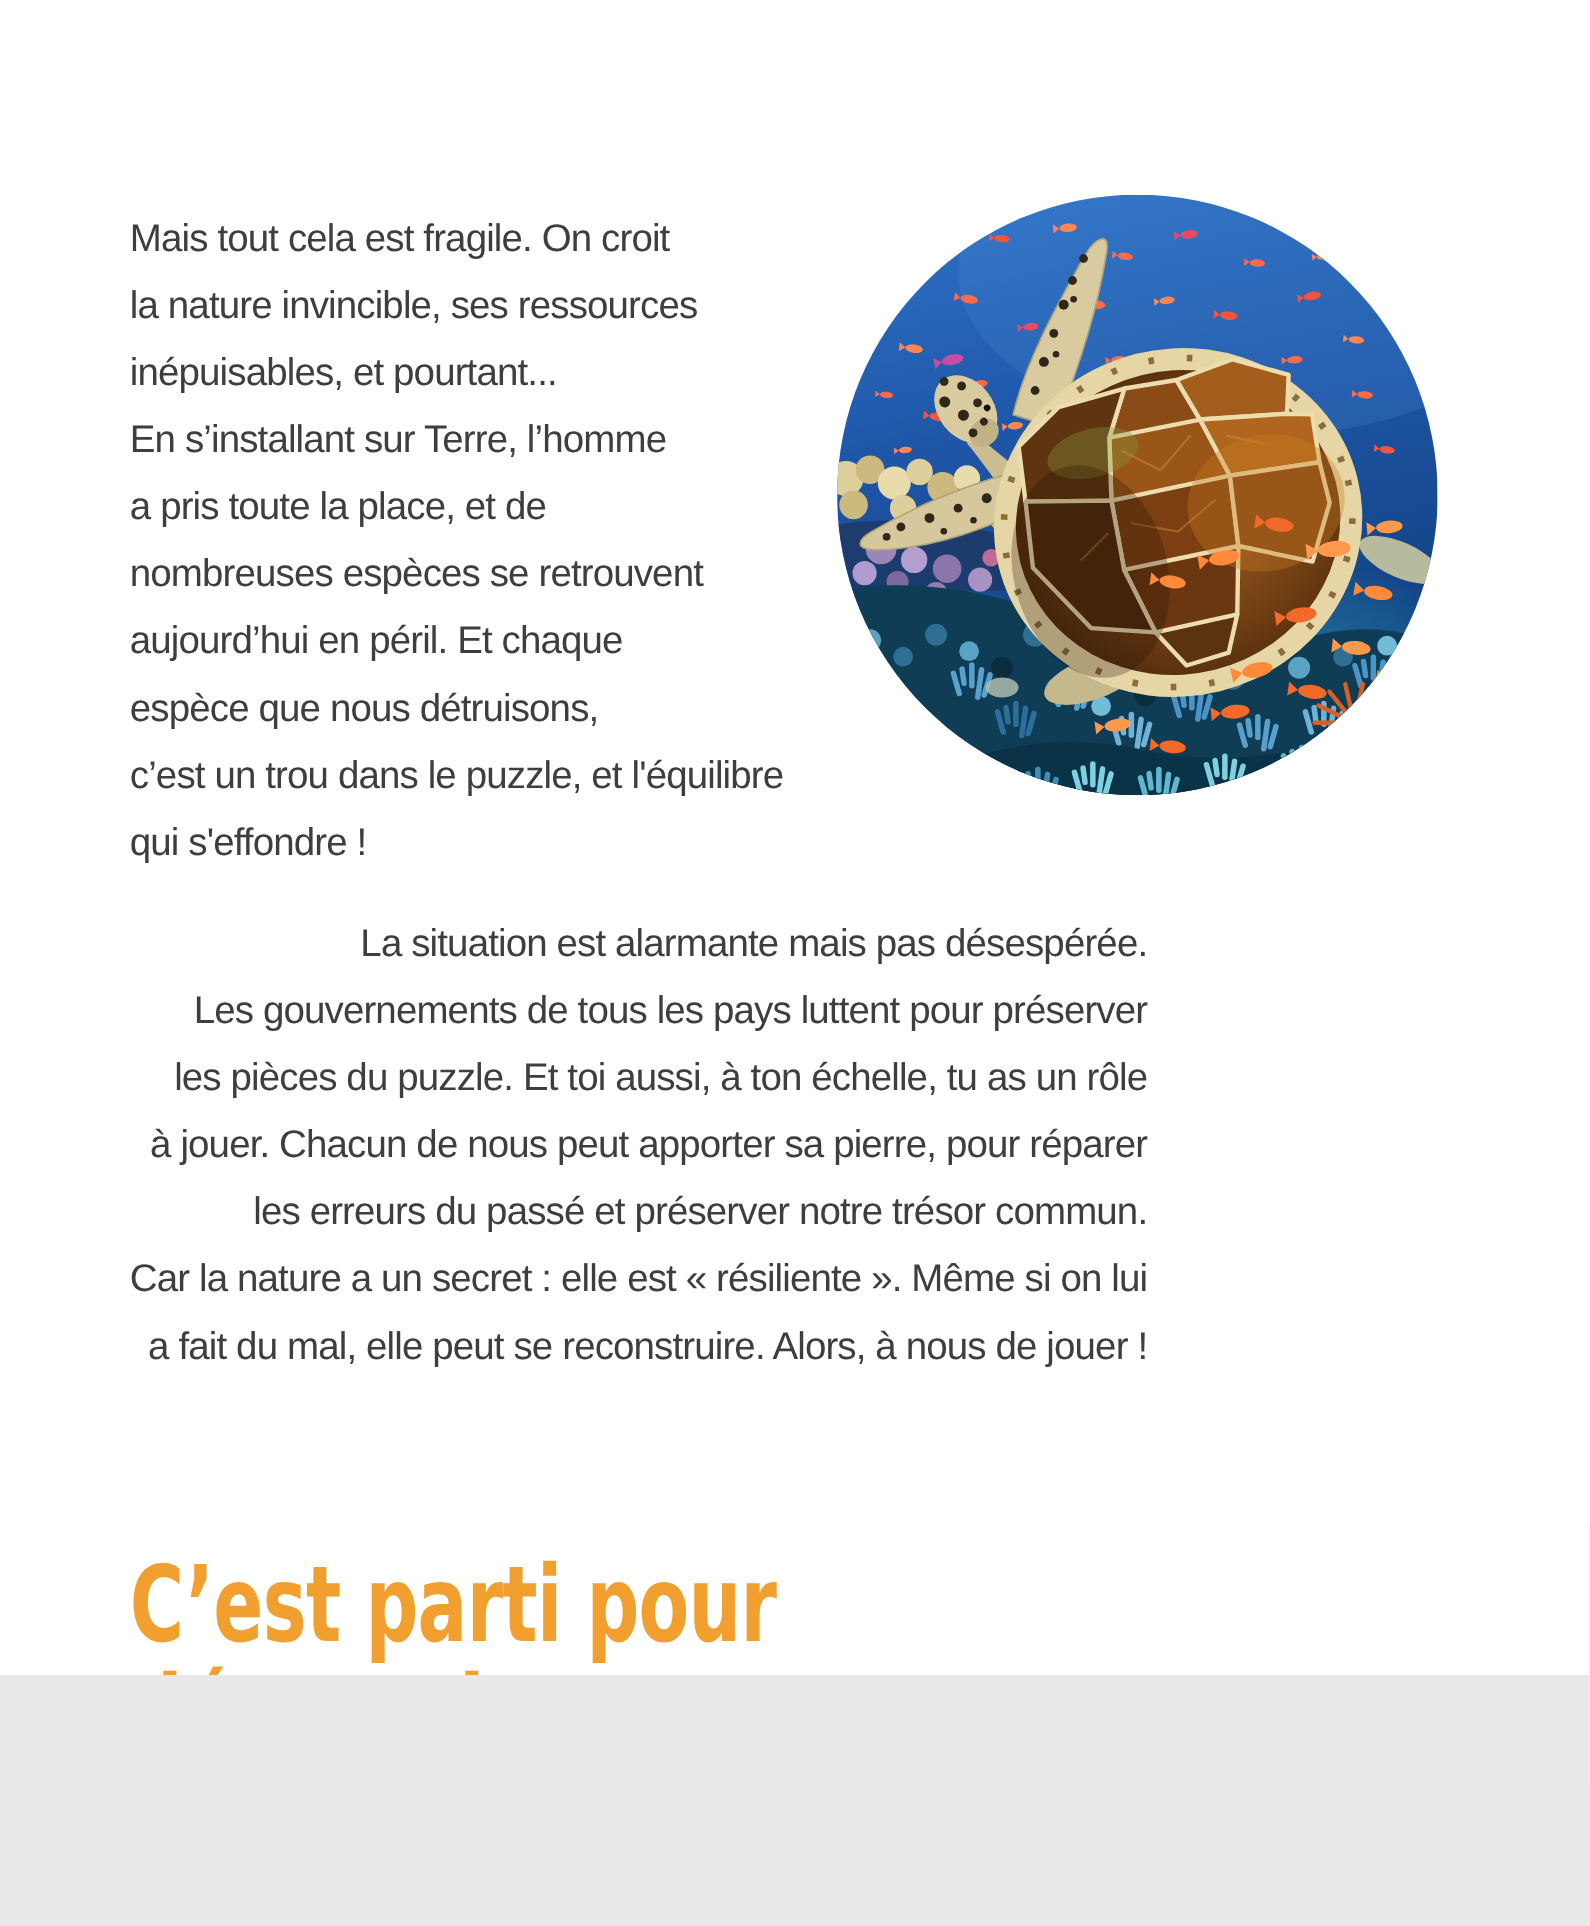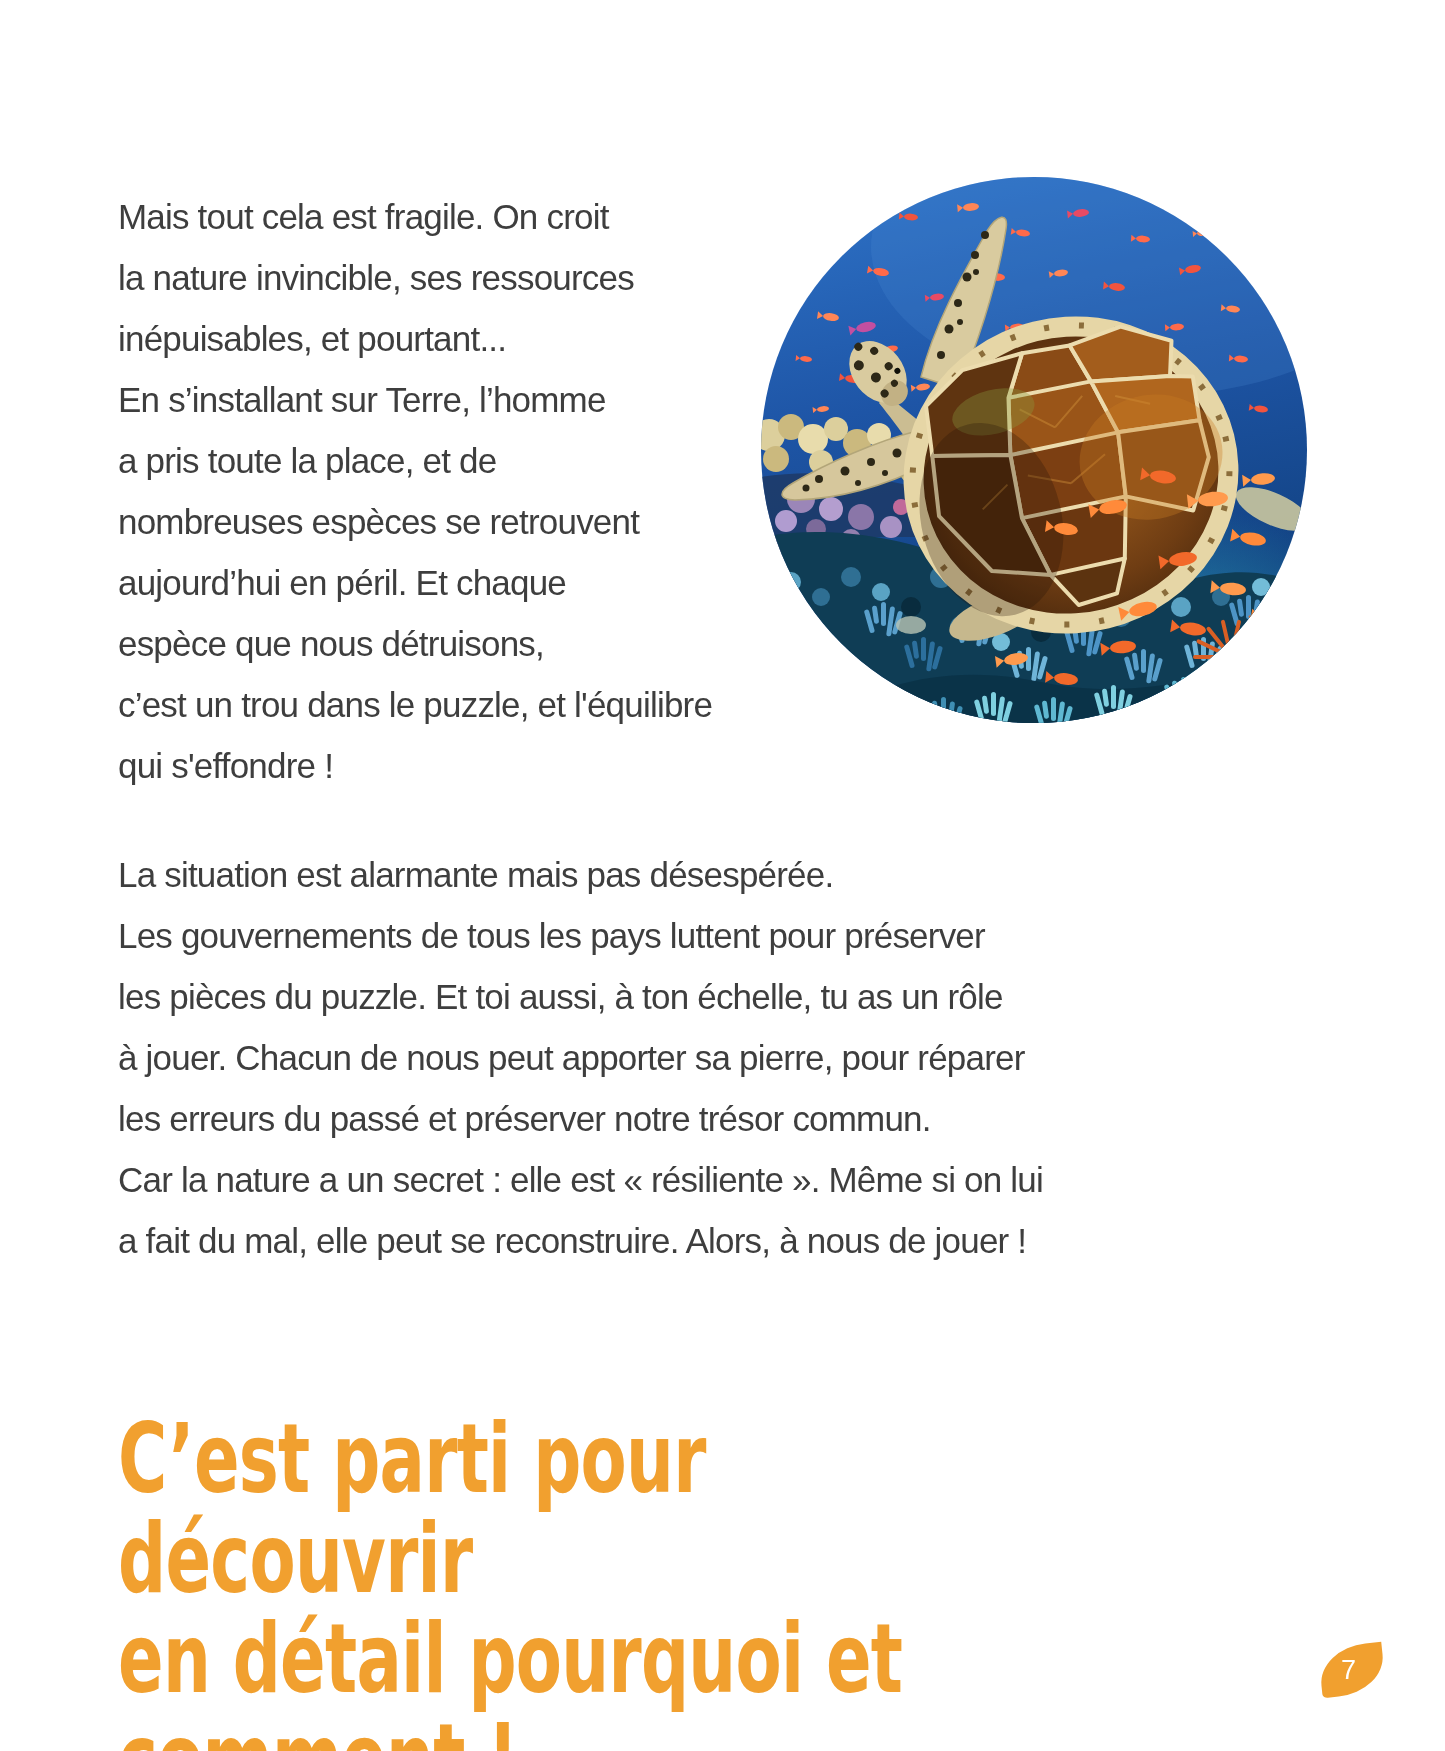--- a/index.html
+++ b/index.html
@@ -1,34 +1,34 @@
 <!DOCTYPE html>
 <html style="--accent: #f1a02f; --body-text: #3e3e3e; --page-number: #ffffff;"><head>
 <meta charset="utf-8">
 <style>
   html,body{margin:0;padding:0;background:#e8e8e8;}
   .page{
     position:relative;
-    width:1445px;height:1751px;
+    width:1445px;height:1523px;
     background:#ffffff;
     overflow:hidden;
     font-family:"Liberation Sans", sans-serif;
     margin:0 auto;
   }
   .body-text{
     position:absolute;
     left:118px;
     font-size:35px;
     line-height:61px;
     letter-spacing:-0.8px;
     color:var(--body-text,#3e3e3e);
     white-space:pre-line;
   }
   .para1{top:186px;}
-  .para2{top:844px;}
+  .para2{top:827px;text-align:right;}
   .photo-circle{
     position:absolute;
     left:761px;top:177px;
     width:546px;height:546px;
     border-radius:50%;
     overflow:hidden;
   }
   .photo-circle svg{display:block;width:546px;height:546px;}
   .headline{
     position:absolute;

